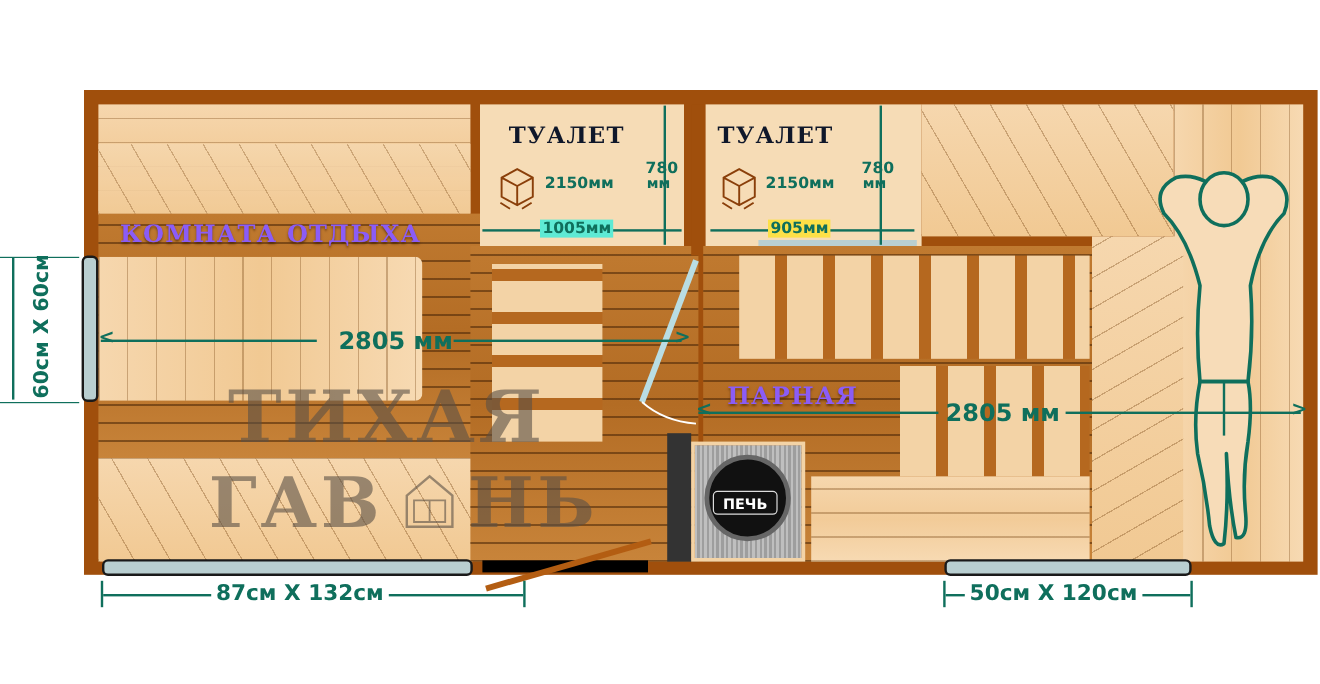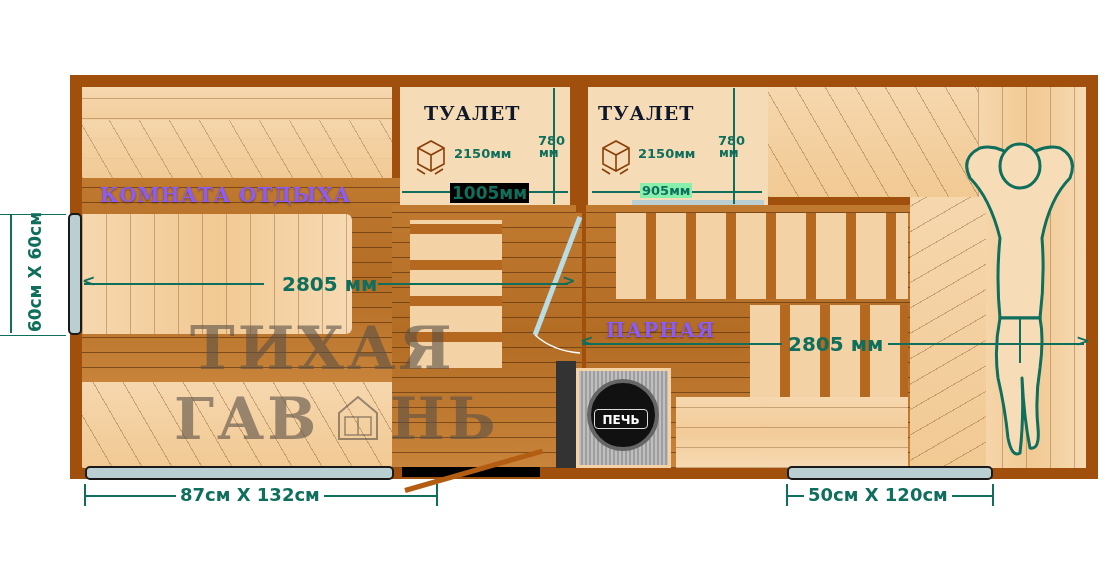--- a/index.html
+++ b/index.html
@@ -56,35 +56,35 @@
 <div class="abs room-label-brown" style="left:424px;top:102px;font-size:19px;">ТУАЛЕТ</div>
 <svg class="abs" style="left:415px;top:138px;" width="32" height="38" viewBox="0 0 32 38">
   <path d="M3 10 L16 3 L29 10 L29 26 L16 33 L3 26 Z M3 10 L16 17 L29 10 M16 17 L16 33" fill="none" stroke="#8a3f0a" stroke-width="1.6"></path>
   <path d="M2 31 L10 36 M20 36 L28 31" stroke="#8a3f0a" stroke-width="1.6"></path>
 </svg>
 <div class="abs dim" style="left:454px;top:146px;font-size:13px;">2150мм</div>
 <div class="abs dim" style="left:538px;top:133px;font-size:13px;">780</div>
 <div class="abs dim" style="left:539px;top:146px;font-size:12px;">мм</div>
 <div class="abs line-g" style="left:553px;top:88px;width:2px;height:116px;"></div>
 <div class="abs line-g" style="left:402px;top:191px;width:166px;height:2px;"></div>
-<div class="abs dim" style="left:450px;top:183px;font-size:17px;background:#000000;padding:0 2px;">1005мм</div>
+<div class="abs dim" style="left:450px;top:183px;font-size:13px;background:#5eead4;padding:0 2px;">1005мм</div>
 
 <div class="abs" style="left:588px;top:87px;width:180px;height:118px;background:#f6dcb6;"></div>
 <div class="abs" style="left:632px;top:200px;width:132px;height:6px;background:#b9cfd1;"></div>
 <div class="abs room-label-brown" style="left:598px;top:102px;font-size:19px;">ТУАЛЕТ</div>
 <svg class="abs" style="left:600px;top:138px;" width="32" height="38" viewBox="0 0 32 38">
   <path d="M3 10 L16 3 L29 10 L29 26 L16 33 L3 26 Z M3 10 L16 17 L29 10 M16 17 L16 33" fill="none" stroke="#8a3f0a" stroke-width="1.6"></path>
   <path d="M2 31 L10 36 M20 36 L28 31" stroke="#8a3f0a" stroke-width="1.6"></path>
 </svg>
 <div class="abs dim" style="left:638px;top:146px;font-size:13px;">2150мм</div>
 <div class="abs dim" style="left:718px;top:133px;font-size:13px;">780</div>
 <div class="abs dim" style="left:719px;top:146px;font-size:12px;">мм</div>
 <div class="abs line-g" style="left:733px;top:88px;width:2px;height:116px;"></div>
 <div class="abs line-g" style="left:592px;top:191px;width:170px;height:2px;"></div>
-<div class="abs dim" style="left:640px;top:183px;font-size:13px;background:#86efac;padding:0 2px;">905мм</div>
+<div class="abs dim" style="left:640px;top:183px;font-size:13px;background:#fde047;padding:0 2px;">905мм</div>
 
 <div class="abs wall-dark" style="left:576px;top:87px;width:10px;height:126px;"></div>
 
 <div class="abs dark-wood" style="left:586px;top:205px;width:325px;height:263px;"></div>
 <div class="abs pine-d1" style="left:768px;top:87px;width:210px;height:110px;"></div>
 <div class="abs pine-v" style="left:978px;top:87px;width:108px;height:381px;"></div>
 <div class="abs pine-d2" style="left:910px;top:197px;width:76px;height:271px;"></div>
 <div class="abs slats-v" style="left:616px;top:213px;width:292px;height:86px;"></div>
 <div class="abs slats-v" style="left:750px;top:305px;width:158px;height:92px;"></div>
 <div class="abs pine" style="left:676px;top:397px;width:232px;height:71px;"></div>

